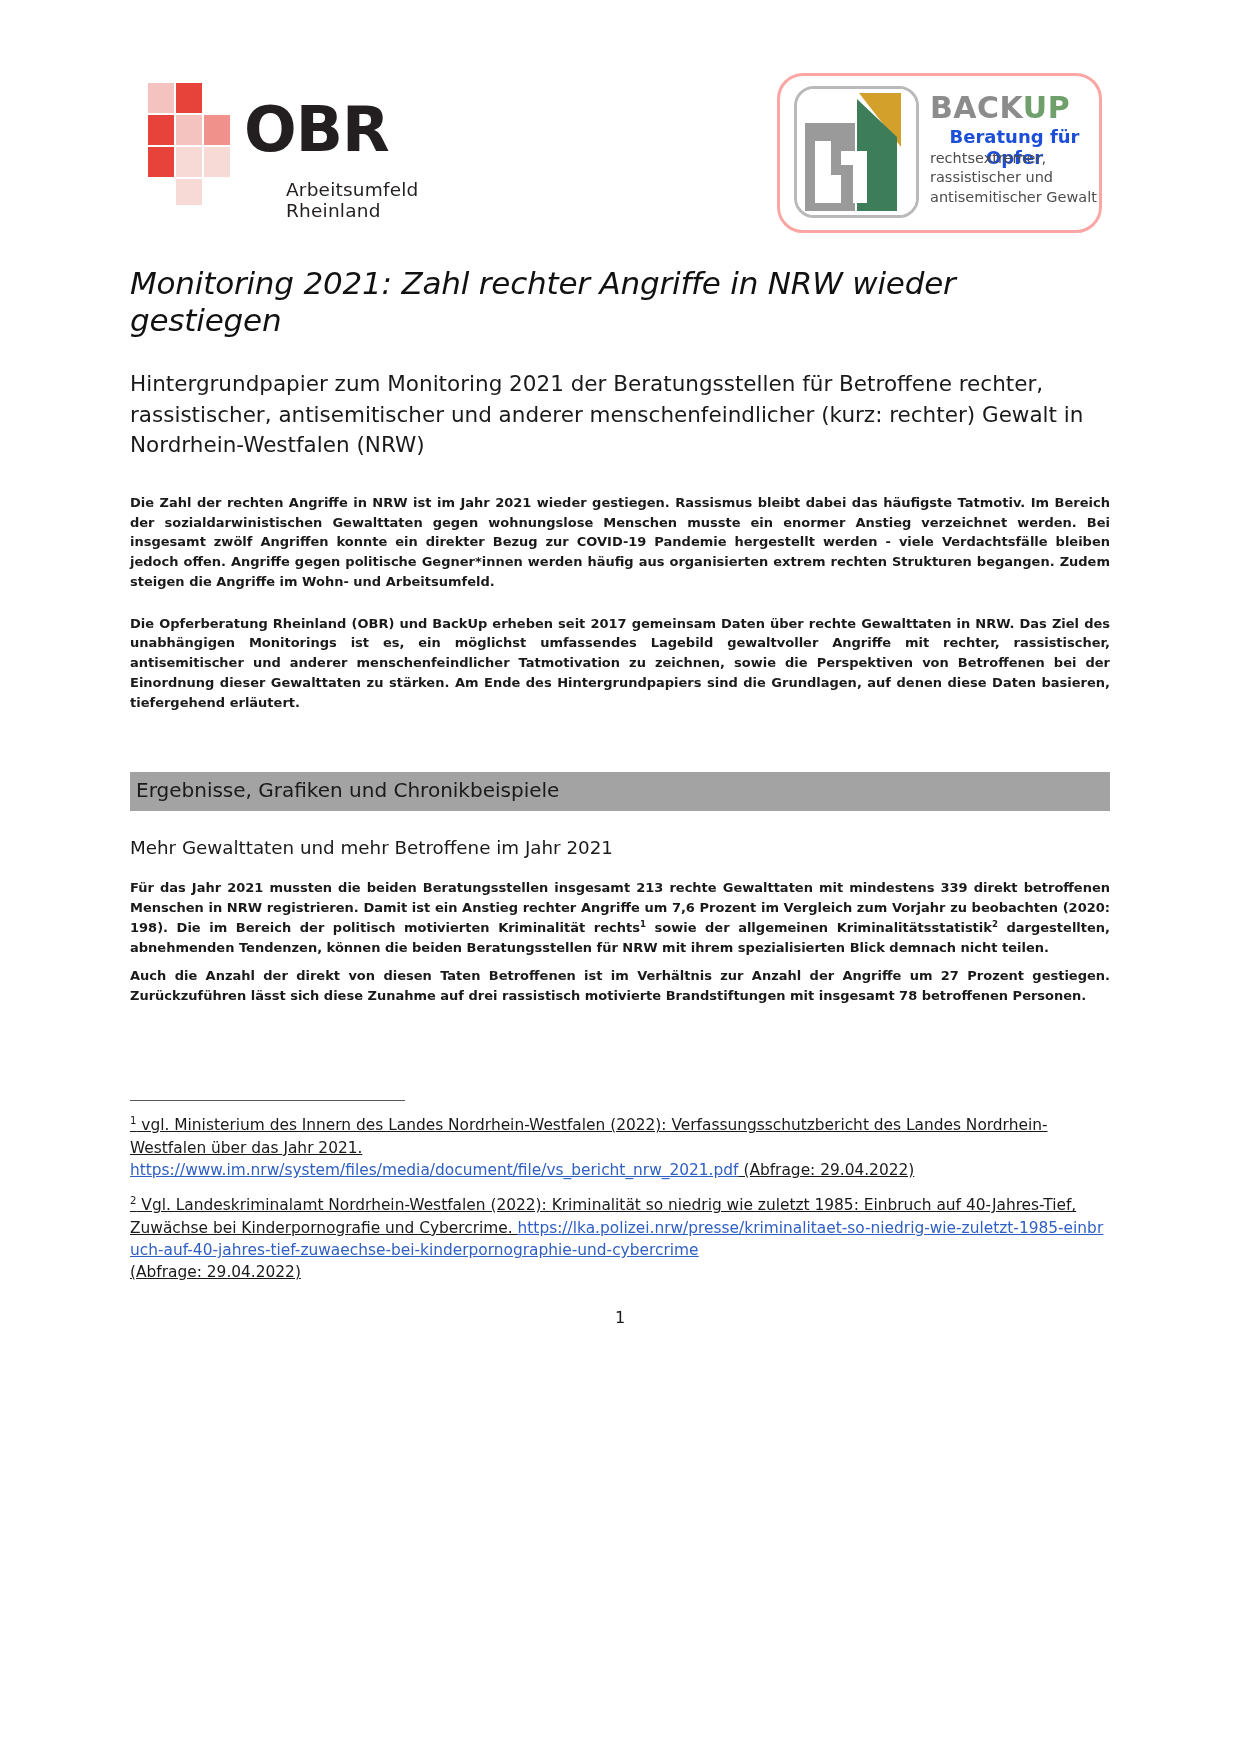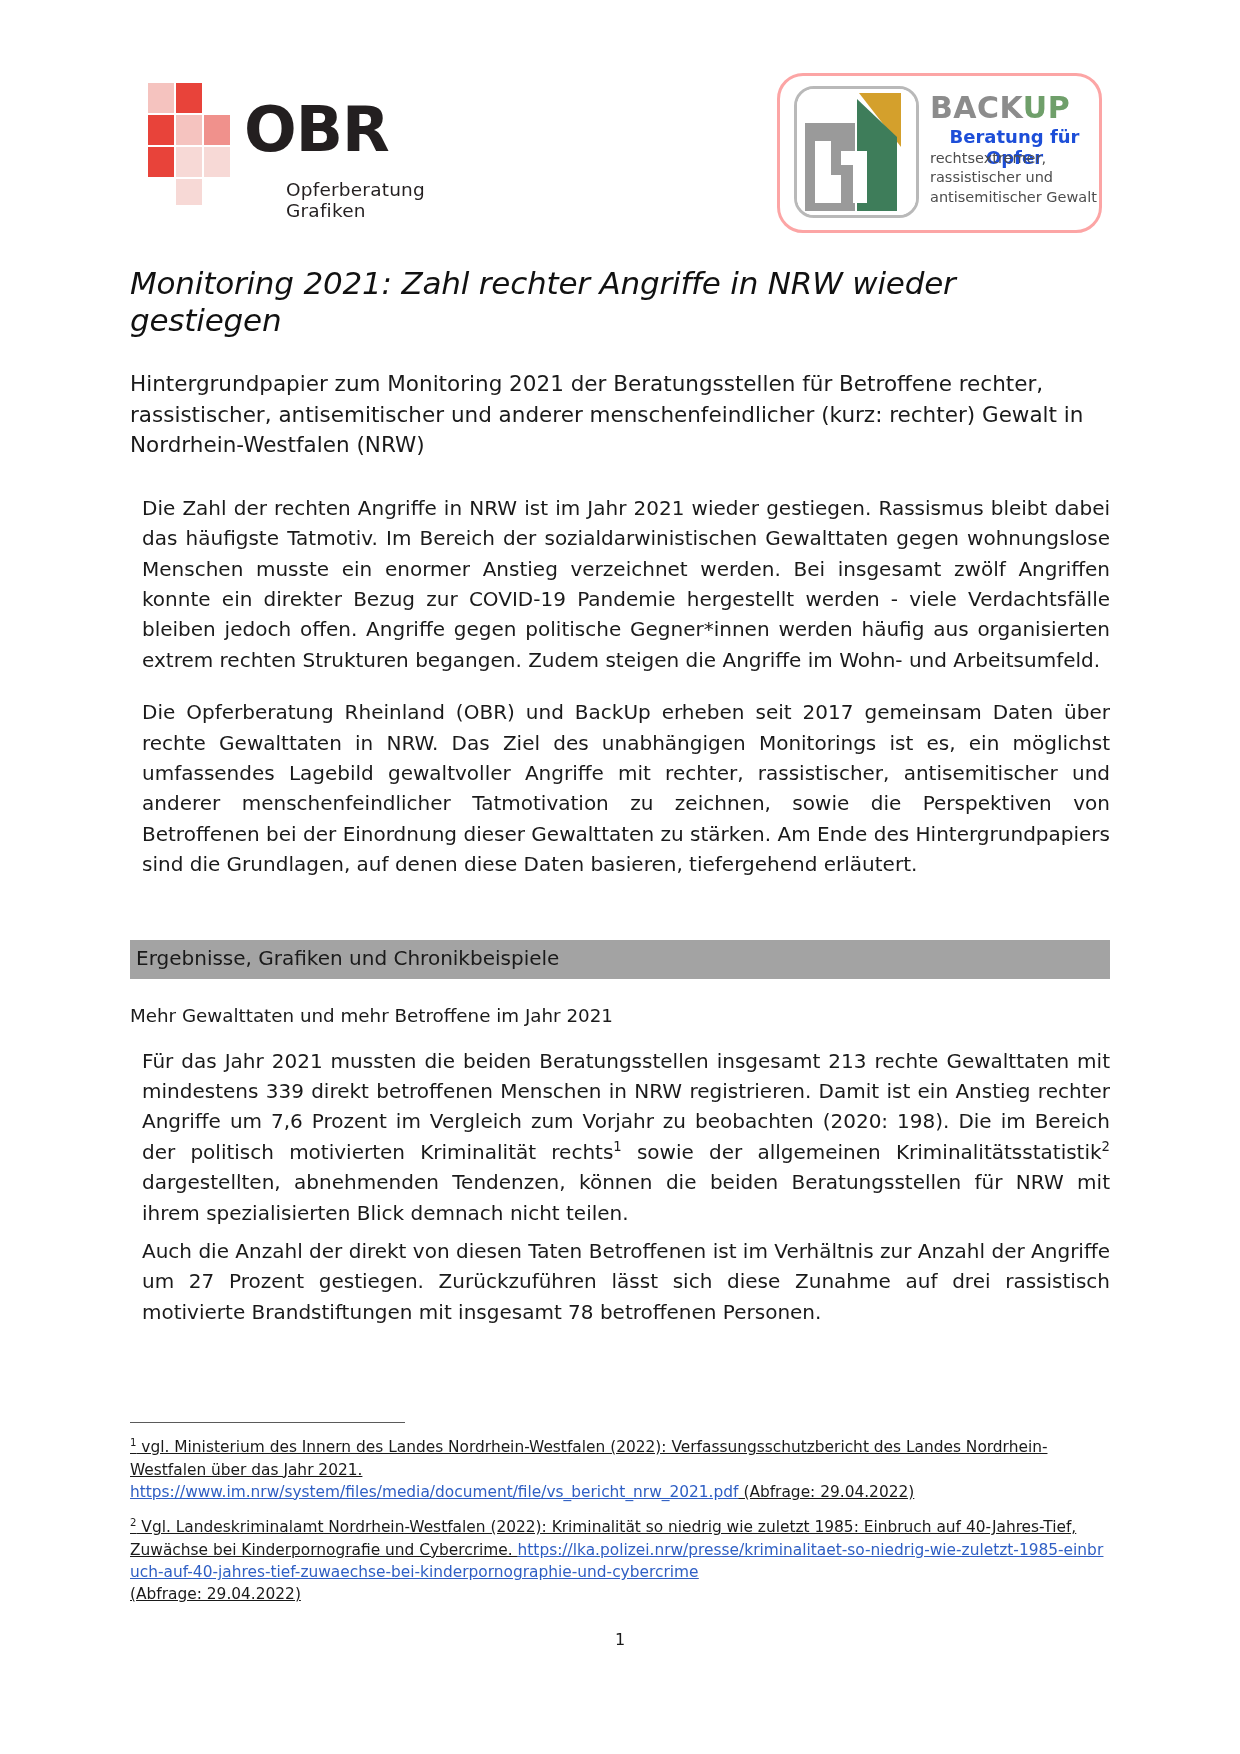--- a/index.html
+++ b/index.html
@@ -128,25 +128,26 @@
     line-height: 1.2;
     font-style: italic;
   }
   .lede {
     font-size: 21.5px;
     line-height: 1.42;
     color: #1a1a1a;
     margin-bottom: 32px;
   }
   p.body {
-    font-size: 20px;
+    font-size: 13px;
     line-height: 1.52;
     text-align: justify;
-    margin: 0 0 22px 12px;
-    color: #1a1a1a;
+    margin: 0 0 22px 0;
+    color: #1a1a1a;
+    font-weight: bold;
   }
   .section-band {
     background: #a3a3a3;
     color: #1a1a1a;
     font-size: 20px;
     padding: 6px 6px 8px 6px;
     margin: 60px 0 26px 0;
     line-height: 1.25;
   }
   .subhead {
@@ -198,21 +199,21 @@
         <span class="sq" style="left:0px;  top:32px;  width:26px; height:30px; background:#e8433a;"></span>
         <span class="sq" style="left:0px;  top:64px;  width:26px; height:30px; background:#e8433a;"></span>
         <span class="sq" style="left:28px; top:0px;   width:26px; height:30px; background:#e8433a;"></span>
         <span class="sq" style="left:28px; top:32px;  width:26px; height:30px; background:#f5c3bf;"></span>
         <span class="sq" style="left:28px; top:64px;  width:26px; height:30px; background:#f7d9d6;"></span>
         <span class="sq" style="left:56px; top:32px;  width:26px; height:30px; background:#f0918c;"></span>
         <span class="sq" style="left:56px; top:64px;  width:26px; height:30px; background:#f7d9d6;"></span>
         <span class="sq" style="left:28px; top:96px;  width:26px; height:26px; background:#f7d9d6;"></span>
       </div>
       <div class="obr-text">OBR</div>
-      <div class="obr-sub">Opferberatung Grafiken</div>
+      <div class="obr-sub">Arbeitsumfeld Rheinland</div>
     </div>
 
     <div class="backup-logo">
       <div class="bu-emblem">
         <svg viewBox="0 0 120 126" width="120" height="126" aria-hidden="true">
           <rect x="0" y="0" width="120" height="126" fill="#ffffff"></rect>
           <polygon points="62,4 104,4 104,58 62,58" fill="#d4a02c"></polygon>
           <polygon points="62,4 104,58 62,58" fill="#ffffff"></polygon>
           <polygon points="60,10 60,122 100,122 100,48" fill="#3e7d5a"></polygon>
           <polygon points="8,34 8,122 58,122 58,34" fill="#9a9a9a"></polygon>

